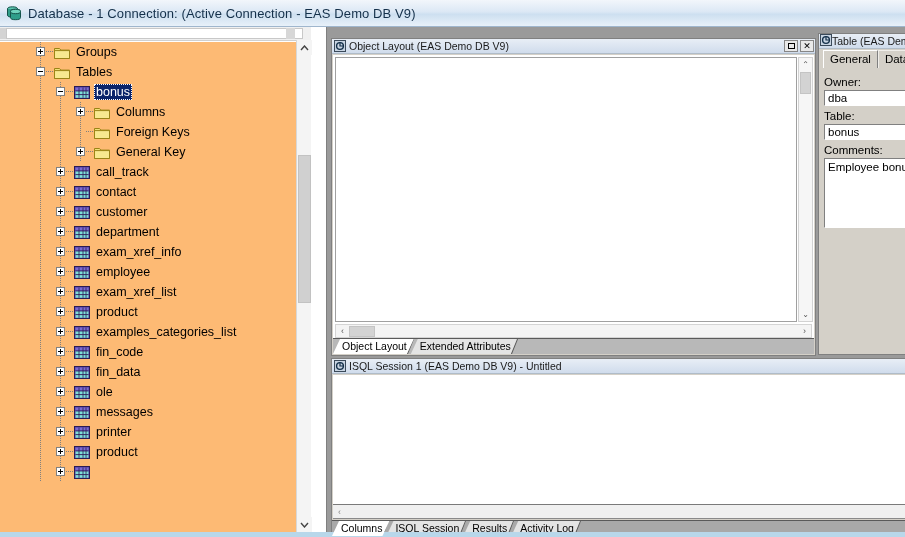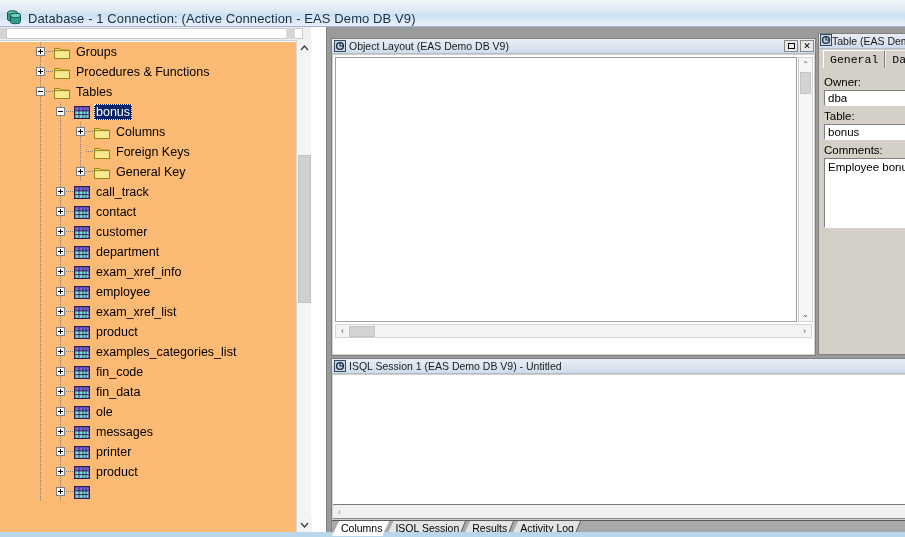--- a/index.html
+++ b/index.html
@@ -19,21 +19,21 @@
   }
 
   
   .app-titlebar {
     position: absolute;
     left: 0; top: 0;
     width: 905px; height: 27px;
     background: linear-gradient(to bottom, #f2f6fb 0%, #dce8f5 45%, #cddff0 55%, #e8f1f9 100%);
     border-bottom: 1px solid #9fb6cd;
     display: flex;
-    align-items: flex-end;
+    align-items: center;
     box-sizing: border-box;
   }
   .app-titlebar .db-icon {
     width: 18px; height: 18px;
     margin-left: 5px; margin-right: 5px;
     flex: 0 0 auto;
   }
   .app-title-text {
     font-size: 13px;
     color: #14304a;
@@ -401,21 +401,20 @@
     box-sizing: border-box;
     background: #d4d0c8;
     overflow: hidden;
   }
   .ptab {
     font-size: 11.5px;
     padding: 2px 6px 2px 6px;
     background: #d4d0c8;
     white-space: nowrap;
     line-height: 13px;
-    font-family: Liberation Mono, monospace;
   }
   .ptab.active {
     background: #d4d0c8;
     border-left: 1px solid #ffffff;
     border-top: 1px solid #ffffff;
     border-right: 1px solid #808080;
     font-weight: normal;
   }
   .ptab.inactive {
     border-left: 1px solid #f0eeea;
@@ -517,32 +516,20 @@
         <span class="tw" style="width: 54px;">
           <span class="vline" style="left:40px"></span>
           <span class="expander plus" style="left:36px"></span>
           <span class="hdots" style="left:46px; width:7px;"></span>
         </span>
         <span class="folder-icon"><svg width="16" height="13" viewBox="0 0 16 13">
             <path d="M0.5 2.5 h5 l1.4 1.6 h8.6 v8.4 h-15 z" fill="#f2dd77" stroke="#9a8416" stroke-width="1"></path>
             <path d="M0.5 4.6 h15 v7.9 h-15 z" fill="#f7e98f" stroke="#9a8416" stroke-width="1"></path>
           </svg></span>
         <span class="node-label">Groups</span>
-      </div>
-      <div class="tree-row">
-        <span class="tw" style="width: 54px;">
-          <span class="vline" style="left:40px"></span>
-          <span class="expander plus" style="left:36px"></span>
-          <span class="hdots" style="left:46px; width:7px;"></span>
-        </span>
-        <span class="folder-icon"><svg width="16" height="13" viewBox="0 0 16 13">
-            <path d="M0.5 2.5 h5 l1.4 1.6 h8.6 v8.4 h-15 z" fill="#f2dd77" stroke="#9a8416" stroke-width="1"></path>
-            <path d="M0.5 4.6 h15 v7.9 h-15 z" fill="#f7e98f" stroke="#9a8416" stroke-width="1"></path>
-          </svg></span>
-        <span class="node-label">Procedures &amp; Functions</span>
       </div>
       <div class="tree-row">
         <span class="tw" style="width: 54px;">
           <span class="vline" style="left:40px"></span>
           <span class="expander minus" style="left:36px"></span>
           <span class="hdots" style="left:46px; width:7px;"></span>
         </span>
         <span class="folder-icon"><svg width="16" height="13" viewBox="0 0 16 13">
             <path d="M0.5 2.5 h5 l1.4 1.6 h8.6 v8.4 h-15 z" fill="#f2dd77" stroke="#9a8416" stroke-width="1"></path>
             <path d="M0.5 4.6 h15 v7.9 h-15 z" fill="#f7e98f" stroke="#9a8416" stroke-width="1"></path>
@@ -1007,20 +994,26 @@
       <div class="sb-arrow down">⌄</div>
     </div>
 
     <div class="ol-hscroll">
       <div class="sb-arrow">‹</div>
       <div class="sb-thumb"></div>
       <div class="sb-track"></div>
       <div class="sb-arrow">›</div>
     </div>
 
+    <div class="tabstrip" id="ol-tabs">
+        <div class="ftab active">Object Layout</div>
+        <div class="ftab-sep"></div>
+        <div class="ftab">Extended Attributes</div>
+        <div class="ftab-sep"></div>
+      </div>
   </div>
 </div>
 
 <div class="mdi-window" style="left:331px; top:358px; width:627px; height:179px;">
 
   <div class="mdi-titlebar">
     <span class="win-icon">
       <svg width="12" height="12" viewBox="0 0 12 12">
         <rect x="0.5" y="0.5" width="11" height="11" fill="#c8d4e2" stroke="#3a4a5a"></rect>
         <circle cx="6" cy="6" r="3.4" fill="none" stroke="#14304a" stroke-width="1.4"></circle>

